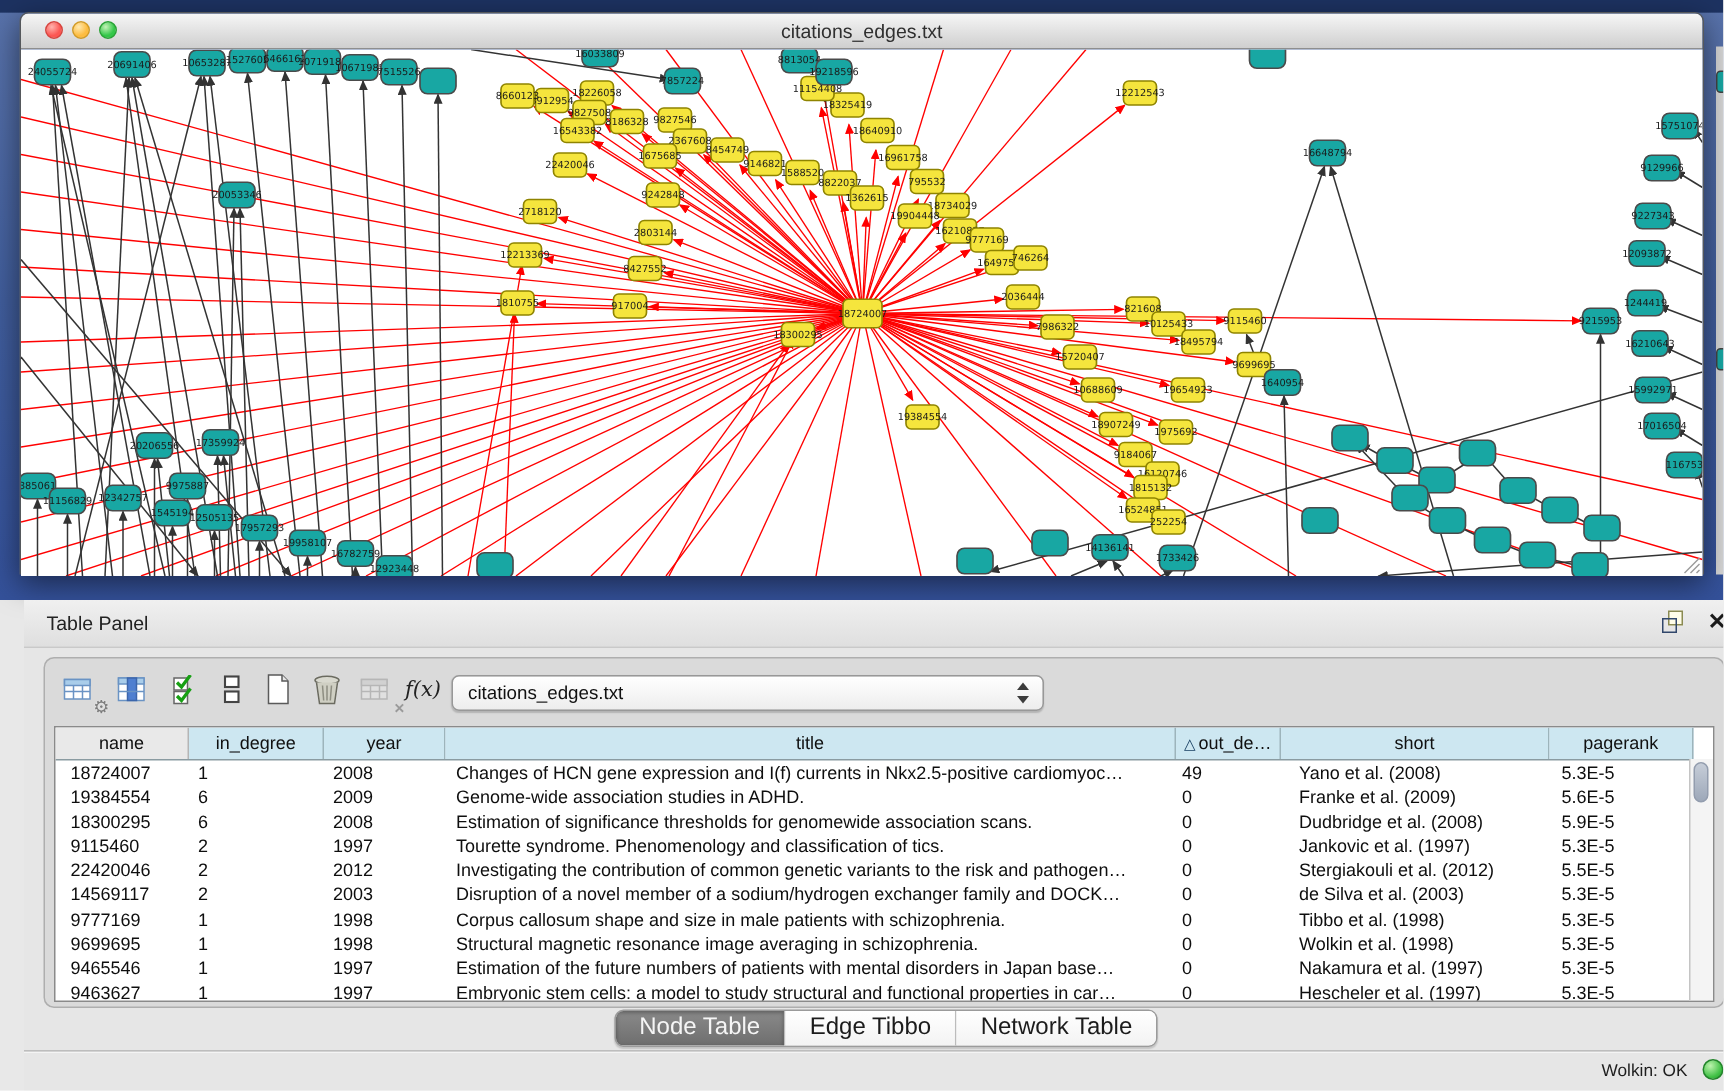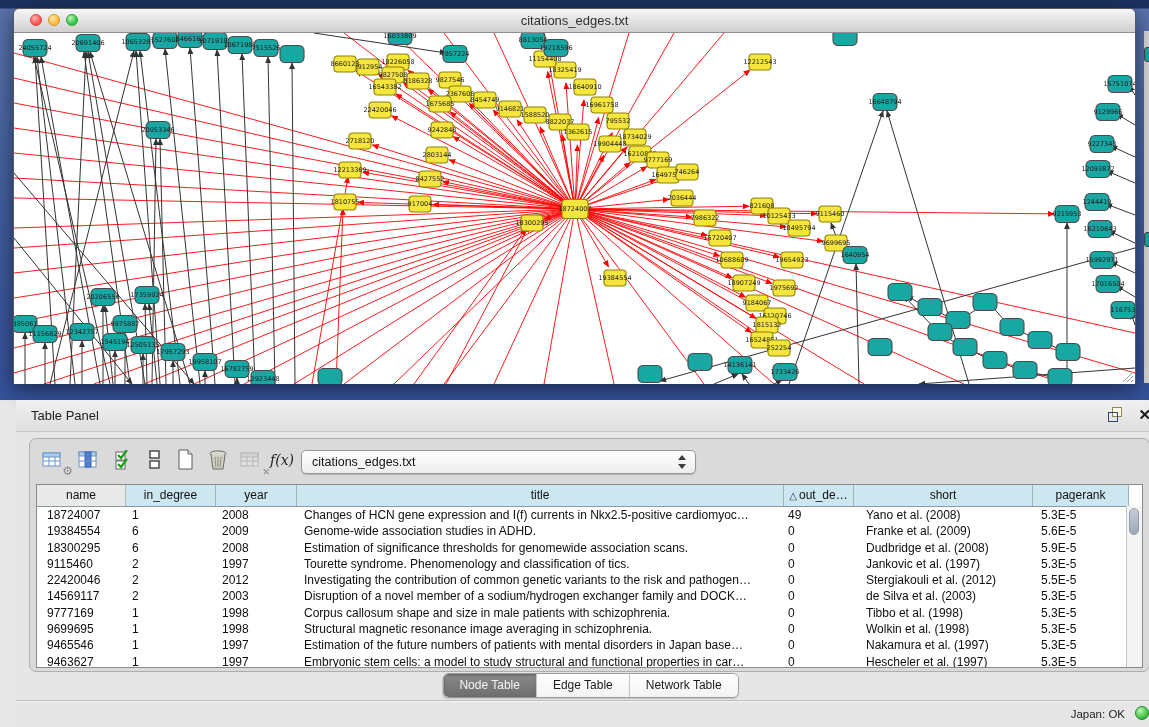--- a/index.html
+++ b/index.html
@@ -41,21 +41,21 @@
   .thead{position:relative;height:21px;border-bottom:1px solid #8a9ba1;white-space:nowrap;font-size:12px;}
   .th{display:inline-block;box-sizing:border-box;height:21px;line-height:20px;text-align:center;color:#101010;background:#cde7f1;border-right:1px solid #9db4bb;overflow:hidden;vertical-align:top;}
   .th.gray{background:#e9e9e9;border-right:1px solid #b5b5b5;}
   .sort-tri{color:#123a5e;font-size:10px;margin-right:2px;}
   .trow{position:relative;height:16.3px;line-height:16.3px;font-size:12px;color:#0e0e0e;white-space:nowrap;cursor:default;}
   .td{display:inline-block;box-sizing:border-box;height:16.3px;overflow:hidden;vertical-align:top;}
   .vscroll{position:absolute;right:0;top:21px;bottom:0;width:15px;background:#f4f4f4;border-left:1px solid #c4c4c4;}
   .vthumb{position:absolute;left:2px;top:2px;width:10px;height:27px;border-radius:6px;background:linear-gradient(#c6cdd8,#9da8b9);border:1px solid #939dae;box-sizing:border-box;cursor:pointer;}
   
   .tabs{position:absolute;left:50%;transform:translateX(-50%);top:273px;height:23px;display:flex;border:1px solid #9b9b9b;border-radius:6px;overflow:hidden;background:#fff;box-shadow:0 1px 1px rgba(0,0,0,.15);}
-  .tab{height:23px;line-height:22px;padding:0 16px;font-size:12px;color:#1c1c1c;background:linear-gradient(#ffffff,#f3f3f3);border-right:1px solid #bcbcbc;cursor:pointer;}
+  .tab{height:23px;line-height:22px;padding:0 16px;font-size:16px;color:#1c1c1c;background:linear-gradient(#ffffff,#f3f3f3);border-right:1px solid #bcbcbc;cursor:pointer;}
   .tab:last-child{border-right:none;text-align:center;}
   .tab.active{background:linear-gradient(#8a8a8a,#6e6e6e);color:#f5f5f5;box-shadow:inset 0 1px 3px rgba(0,0,0,.35);}
   
   .statusbar{position:absolute;left:0;right:0;top:300px;height:27px;border-top:1px solid #bdbdbd;box-shadow:inset 0 1px 0 #f4f4f4;}
   .mem-lbl{position:absolute;right:40px;top:7px;font-size:11.5px;color:#1d1d1d;}
   .mem-dot{position:absolute;right:16px;top:5px;width:14px;height:14px;border-radius:50%;background:radial-gradient(circle at 35% 30%,#bdf3ae,#3fc044 65%,#2a9a33);border:1px solid #23842b;box-sizing:border-box;}
   
   .gearchar{position:absolute;right:-3px;bottom:-4px;font-size:12px;color:#7d7d7d;text-shadow:0 0 1px #fff;}
   .xchar{position:absolute;right:-2px;bottom:-3px;font-size:9px;font-weight:bold;color:#9a9a9a;}
 </style>
@@ -778,22 +778,22 @@
           <div class="trow"><div class="td" style="width: 89px; padding-left: 10px;">9465546</div><div class="td" style="width: 90px; padding-left: 6px;">1</div><div class="td" style="width: 81px; padding-left: 6px;">1997</div><div class="td" style="width: 487px; padding-left: 7px;">Estimation of the future numbers of patients with mental disorders in Japan base…</div><div class="td" style="width: 70px; padding-left: 4px;">0</div><div class="td" style="width: 179px; padding-left: 12px;">Nakamura et al. (1997)</div><div class="td" style="width: 96px; padding-left: 8px;">5.3E-5</div></div>
           <div class="trow"><div class="td" style="width: 89px; padding-left: 10px;">9463627</div><div class="td" style="width: 90px; padding-left: 6px;">1</div><div class="td" style="width: 81px; padding-left: 6px;">1997</div><div class="td" style="width: 487px; padding-left: 7px;">Embryonic stem cells: a model to study structural and functional properties in car…</div><div class="td" style="width: 70px; padding-left: 4px;">0</div><div class="td" style="width: 179px; padding-left: 12px;">Hescheler et al. (1997)</div><div class="td" style="width: 96px; padding-left: 8px;">5.3E-5</div></div>
         </div>
       <div class="vscroll">
           <div class="vthumb"></div>
         </div>
     </div>
 
     <div class="tabs" id="tabs">
         <div class="tab active">Node Table</div>
-        <div class="tab">Edge Table</div>
+        <div class="tab">Edge Tibbo</div>
         <div class="tab">Network Table</div>
       </div>
 
     <div class="statusbar">
-      <span class="mem-lbl">Japan: OK</span>
+      <span class="mem-lbl">Wolkin: OK</span>
       <span class="mem-dot"></span>
     </div>
   </div>
 </div>
 
 </body></html>

